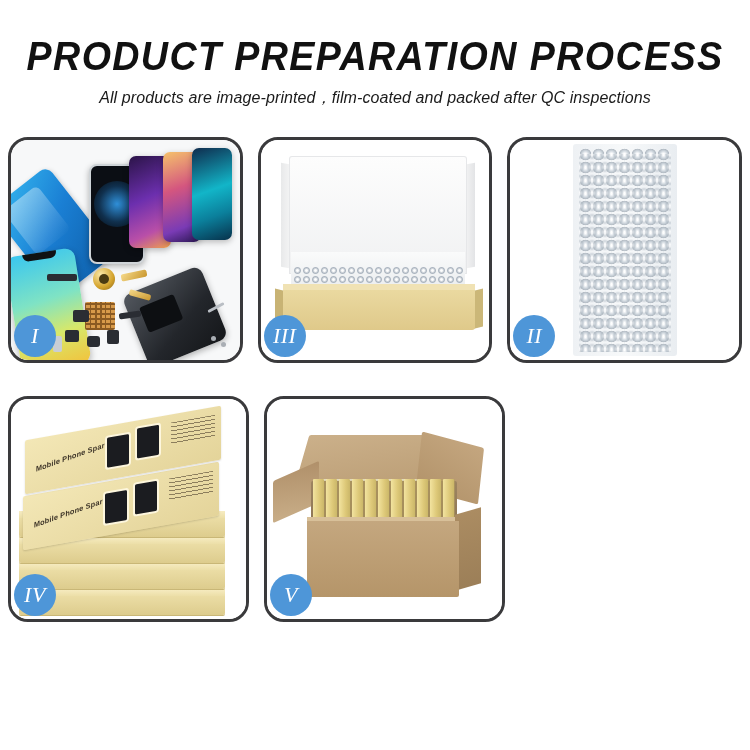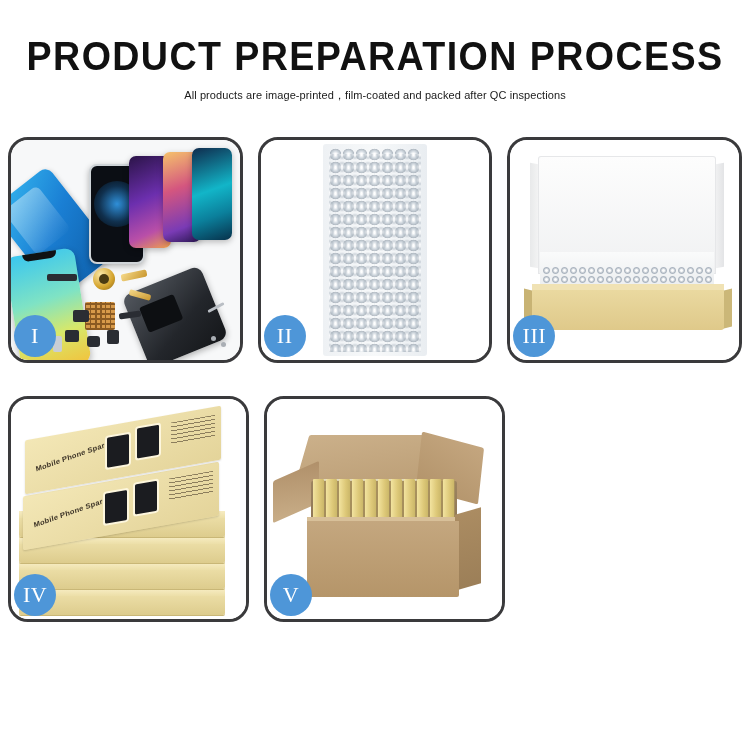--- a/index.html
+++ b/index.html
@@ -1,34 +1,34 @@
 <!DOCTYPE html>
 <html><head>
 <meta charset="utf-8">
 <style>
   html,body{margin:0;padding:0;}
   body{
     width:750px;height:750px;background:#ffffff;
     font-family:"Liberation Sans",sans-serif;
     overflow:hidden;position:relative;
   }
-  #page{position:relative;width:735px;height:750px;}
+  #page{position:relative;width:735px;height:750px;font-style:italic;}
 
   
   .header{position:absolute;left:0;top:0;width:750px;text-align:center;}
   .title{
     font-family:"Liberation Sans",sans-serif;
     font-size:40px;font-weight:700;color:#111111;
     letter-spacing:1.5px;line-height:1;
     margin-top:36px;transform:scaleX(.94);
     white-space:nowrap;
   }
   .subtitle{
     font-family:"Liberation Sans",sans-serif;
-    font-size:11px;font-weight:400;color:#1a1a1a;
+    font-size:16px;font-weight:400;color:#1a1a1a;
     margin-top:12px;white-space:nowrap;letter-spacing:.1px;
   }
 
   
   .grid{position:absolute;left:8px;top:137px;width:734px;}
   .row{display:flex;gap:15px;}
   .row+.row{margin-top:33px;}
 
   .card{
     position:relative;width:241px;height:226px;
@@ -246,41 +246,41 @@
           <div class="chip" style="left:42px;top:196px;width:9px;height:16px;border-radius:2px;background:#c9ced4;"></div>
           <div class="chip" style="left:108px;top:172px;width:22px;height:6px;transform:rotate(-8deg);"></div>
           <div class="chip" style="left:196px;top:166px;width:18px;height:3px;background:#b9bec4;transform:rotate(-28deg);"></div>
           <div class="chip" style="left:200px;top:196px;width:5px;height:5px;border-radius:50%;background:#a9aeb4;"></div>
           <div class="chip" style="left:210px;top:202px;width:5px;height:5px;border-radius:50%;background:#a9aeb4;"></div>
         </div>
         <div class="badge">I</div>
       </div>
 
       <div class="card">
-        <div class="photo p2">
-          <div class="bw-strip"></div>
-          <div class="bw-grid"></div>
-          <div class="bw-grid2"></div>
-        </div>
-        <div class="badge">II</div>
-      </div>
-
-      <div class="card">
         <div class="photo p3">
           <div class="b3-lidL"></div>
           <div class="b3-lidR"></div>
           <div class="b3-lid"></div>
           <div class="b3-inner"></div>
           <div class="b3-bub"></div>
           <div class="b3-sideL"></div>
           <div class="b3-sideR"></div>
           <div class="b3-lipL"></div>
           <div class="b3-front"></div>
         </div>
         <div class="badge">III</div>
+      </div>
+
+      <div class="card">
+        <div class="photo p2">
+          <div class="bw-strip"></div>
+          <div class="bw-grid"></div>
+          <div class="bw-grid2"></div>
+        </div>
+        <div class="badge">II</div>
       </div>
     </div>
 
     <div class="row">
 
       <div class="card">
         <div class="photo p4">
           <div class="stack">
             <div class="kb" style="top:168px;left:4px;">
                 <i></i>

